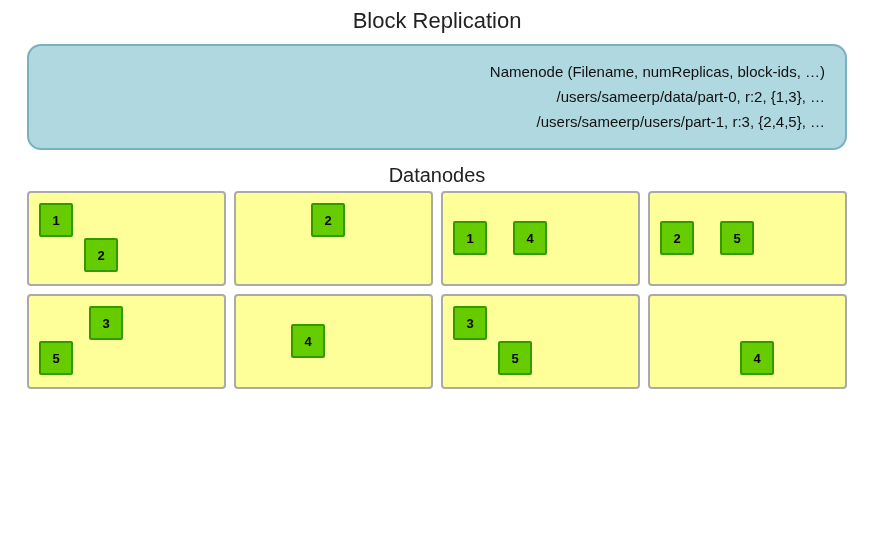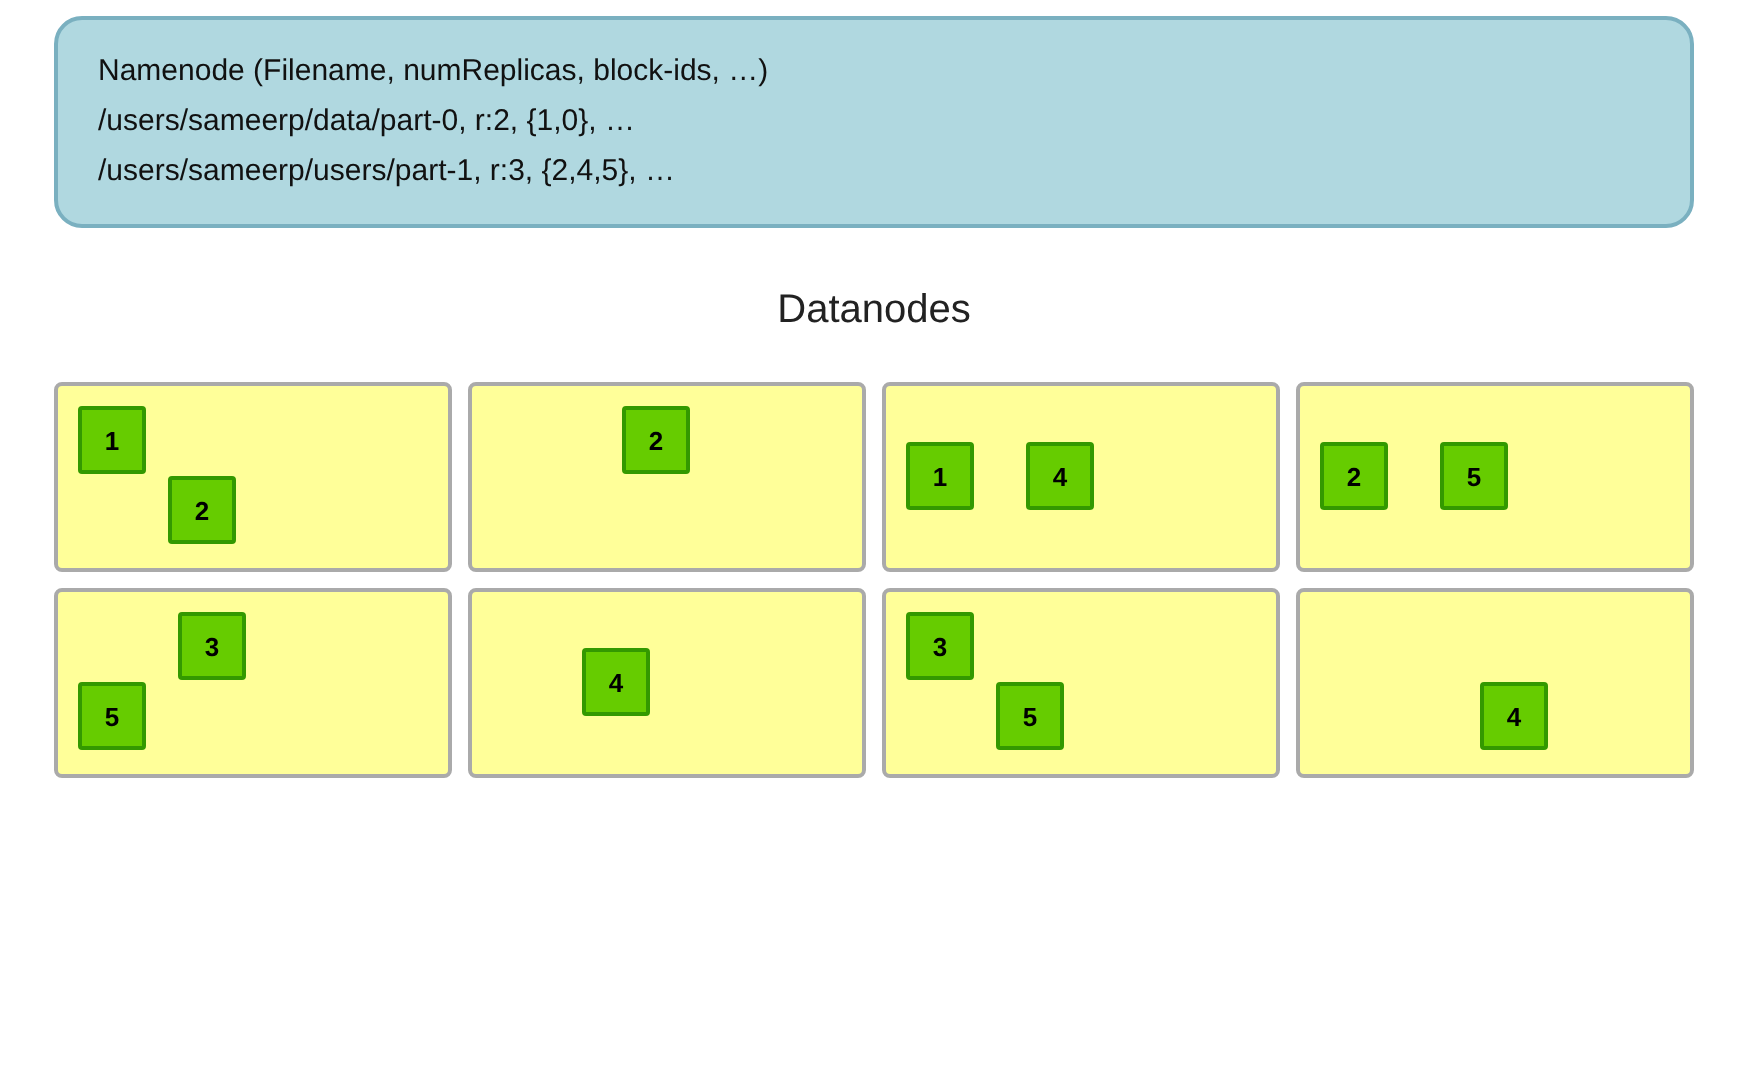--- a/index.html
+++ b/index.html
@@ -26,31 +26,32 @@
       margin-bottom: 10px;
       font-weight: normal;
     }
 
     .namenode-box {
       background: #b0d8e0;
       border: 2px solid #7ab0c0;
       border-radius: 14px;
       padding: 14px 20px;
       width: 820px;
-      margin-bottom: 30px;
+      margin-bottom: 14px;
       font-size: 15px;
       line-height: 1.65;
       color: #111;
+      text-align: right;
     }
 
     .datanodes-label {
       font-size: 20px;
       color: #222;
       font-weight: normal;
-      margin-bottom: 24px;
+      margin-bottom: 4px;
     }
 
     .datanode-grid {
       display: grid;
       grid-template-columns: repeat(4, 1fr);
       grid-template-rows: repeat(2, 1fr);
       gap: 8px;
       width: 820px;
     }
 
@@ -78,24 +79,25 @@
       align-items: center;
       justify-content: center;
       position: absolute;
       border-radius: 2px;
     }
   </style>
 </head>
 <body>
 
 <div id="app">
+  <h1 class="page-title">Block Replication</h1>
 
   <div class="namenode-box">
     <div>Namenode (Filename, numReplicas, block-ids, …)</div>
-    <div>/users/sameerp/data/part-0, r:2, {1,0}, …</div>
+    <div>/users/sameerp/data/part-0, r:2, {1,3}, …</div>
     <div>/users/sameerp/users/part-1, r:3, {2,4,5}, …</div>
   </div>
 
   <div class="datanodes-label">Datanodes</div>
 
   <div class="datanode-grid" id="datanode-grid">
   <div class="datanode-cell">
         <div class="block" style="top: 10px; left: 10px;">1</div>
         <div class="block" style="top: 45px; left: 55px;">2</div>
       </div>

